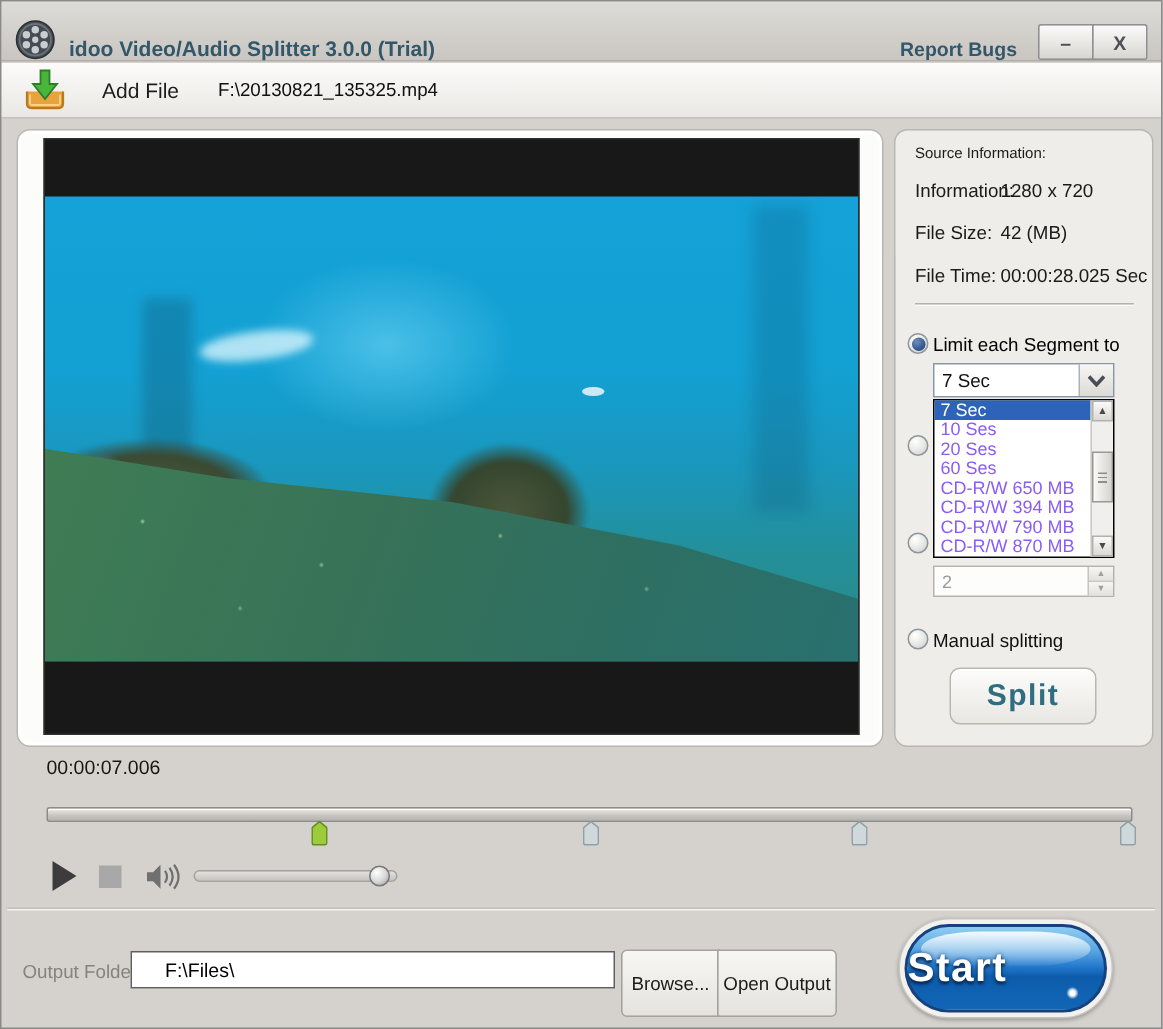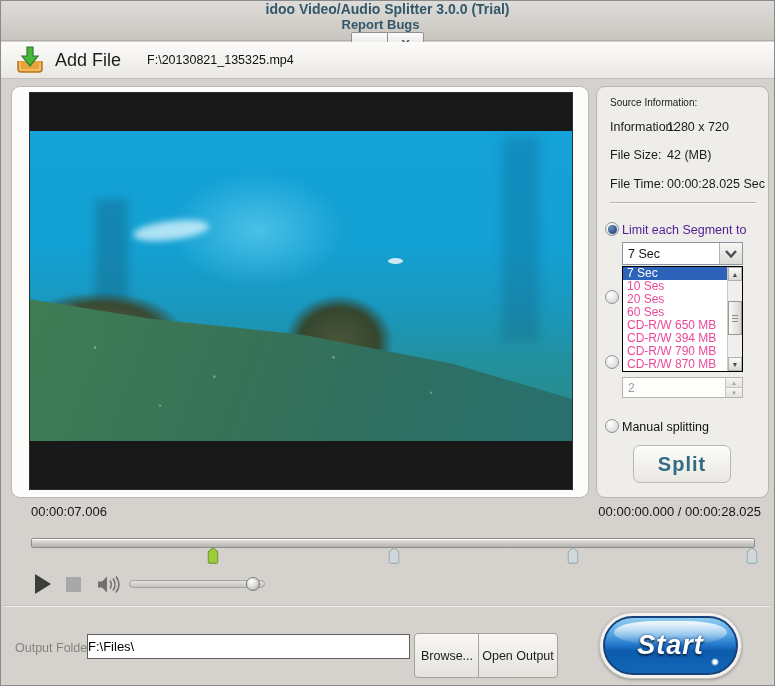--- a/index.html
+++ b/index.html
@@ -7,21 +7,21 @@
   body { font-family:"Liberation Sans", sans-serif; }
   .window {
     position:relative; width:775px; height:686px;
     background:#d5d2cd; border:1px solid #8a8a8a; overflow:hidden;
   }
   
   .titlebar {
     position:absolute; left:0; top:0; right:0; height:40px;
     background:linear-gradient(#dedcd8,#c9c6c1);
     border-bottom:1px solid #b1aea9;
-    display:flex; align-items:center; padding:0 9px;flex-direction:column;
+    display:flex; align-items:flex-end; padding:0 9px;
   }
   .app-icon { width:27px; height:27px; margin-right:9px; }
   .title { flex:1; font-size:14px; font-weight:bold; color:#33576a; }
   .report-bugs { font-size:13px; font-weight:bold; color:#33576a; margin-right:14px; cursor:pointer; }
   .win-btns { display:flex; }
   .win-btn {
     width:37px; height:24px; display:flex; align-items:center; justify-content:center;
     background:linear-gradient(#fbfbfa,#d8d6d1); border:1px solid #8f9096;
     color:#4d5157; font-weight:bold; font-size:13px; cursor:pointer;
   }
@@ -29,21 +29,21 @@
   .win-btn.min { border-radius:2px 0 0 2px; }
   .win-btn.cls { border-radius:0 2px 2px 0; }
   
   .toolbar {
     position:absolute; left:0; top:41px; right:0; height:37px;
     background:linear-gradient(#fcfbfa,#eae8e4);
     border-bottom:1px solid #c4c1bc;
     display:flex; align-items:center; padding:0 14px;
   }
   .addfile-icon { width:30px; height:28px; margin-right:10px; }
-  .addfile-label { font-size:18px; color:#1d1d1d; margin-right:26px; cursor:pointer; }
+  .addfile-label { font-size:14px; color:#1d1d1d; margin-right:26px; cursor:pointer;margin-left:13px; }
   .file-path { font-size:12.5px; color:#111; }
   
   .video-panel {
     position:absolute; left:10px; top:85px; width:578px; height:412px;
     background:#fcfcfb; border:1px solid #b8b6b1; border-radius:9px;
     box-shadow:inset 0 0 0 2px #ffffff;
   }
   .video-frame {
     position:absolute; left:17px; top:5px; width:544px; height:398px;
     background:#181818; border:1px solid #2e2e2e;
@@ -89,30 +89,30 @@
   .info-row .val { position:absolute; left:57px; top:0; white-space:nowrap; }
   .row-res { top:33px; } .row-size { top:61px; } .row-time { top:90px; }
   .sep { position:absolute; left:13px; top:115px; width:146px; height:1px; background:#b5b2ad; box-shadow:0 1px 0 #fbfaf8; }
   .radio { position:absolute; width:14px; height:14px; border-radius:50%;
     background:radial-gradient(circle at 35% 30%, #ffffff, #e6e6e4 55%, #c9c9c6);
     border:1px solid #8d969c; }
   .radio.checked::after { content:''; position:absolute; inset:1.5px; border-radius:50%;
     background:radial-gradient(circle at 35% 30%, #6d8fba, #274e87 75%); }
   .r1 { left:8px; top:135px; } .r2 { left:8px; top:203px; } .r3 { left:8px; top:268px; }
   .r-manual { left:8px; top:332px; }
-  .limit-label { position:absolute; left:25px; top:136px; font-size:12.5px; color:#4c1d95; }
+  .limit-label { position:absolute; left:25px; top:136px; font-size:12.5px; color:#000000; }
   .manual-label { position:absolute; left:25px; top:333px; font-size:12.5px; color:#111; }
   .combo { position:absolute; left:25px; top:155px; width:121px; height:23px;
     background:#fff; border:1px solid #8a97a6; display:flex; align-items:center; }
   .combo-text { flex:1; font-size:12.5px; color:#111; padding-left:5px; }
   .combo-btn { width:23px; height:100%; border-left:1px solid #aab4bd;
     background:linear-gradient(#f7f6f4,#dcdad5); display:flex; align-items:center; justify-content:center; cursor:pointer; }
   .dropdown { position:absolute; left:25px; top:179px; width:121px; height:106px;
     background:#fff; border:1px solid #000; z-index:3; }
-  .opt { height:13px; line-height:13px; font-size:12px; color:#ec4899; padding-left:4px;
+  .opt { height:13px; line-height:13px; font-size:12px; color:#8b5cf6; padding-left:4px;
     white-space:nowrap; cursor:pointer; }
   .opt.selected { background:#2d63b8; color:#fff; }
   .dd-scroll { position:absolute; right:0; top:0; width:15px; height:100%;
     background:#f0efee; border-left:1px solid #c9c7c2; display:flex; flex-direction:column; }
   .dd-btn { height:14px; background:linear-gradient(#fafaf9,#dcdad5); border:1px solid #b3b1ac;
     font-size:7px; color:#4a4a4a; display:flex; align-items:center; justify-content:center; cursor:pointer; }
   .dd-track { flex:1; position:relative; }
   .dd-thumb { position:absolute; left:0; top:26%; width:100%; height:34px;
     background:linear-gradient(90deg,#fafaf9,#d6d4cf); border:1px solid #9a9893; cursor:pointer; }
   .dd-thumb::after { content:''; position:absolute; left:3px; right:3px; top:13px; height:7px;
@@ -149,32 +149,32 @@
     border:1px solid #a5a3a0; border-radius:4px;
     background:linear-gradient(#e2e1df,#c6c4c0); cursor:pointer; }
   .vol-thumb { position:absolute; top:50%; left:92%; width:14px; height:14px; border-radius:50%;
     transform:translate(-50%,-50%); border:1px solid #787878;
     background:radial-gradient(circle at 35% 30%, #ffffff, #d6d6d6 55%, #9a9a9a); cursor:pointer; }
   
   .bottom-sep { position:absolute; left:4px; right:4px; top:604px; height:1px; background:#c2bfba; box-shadow:0 1px 0 #f2f1ee; }
   .out-label { position:absolute; left:14px; top:640px; font-size:12.5px; color:#85837e; }
   .out-input { position:absolute; left:86px; top:633px; width:323px; height:25px;
     border:1px solid #5f5f5f; background:#fff; font-family:"Liberation Sans",sans-serif;
-    font-size:13px; color:#000; padding:0 0; }
+    font-size:13px; color:#000; padding:0 22px; }
   .grp-btn { position:absolute; top:632px; height:45px; font-size:12.5px; color:#1c1c1c;
     background:linear-gradient(#f8f7f5,#e4e2dd); border:1px solid #a5a39d;
     display:flex; align-items:center; justify-content:center; cursor:pointer; }
   .btn-browse { left:413px; width:66px; border-radius:4px 0 0 4px; }
   .btn-open { left:478px; width:80px; border-radius:0 4px 4px 0; margin-left:-1px; }
   .start-outer { position:absolute; left:598px; top:611px; width:143px; height:67px;
     border-radius:34px; background:#f2f1ee; border:1px solid #c7c5c0;
     box-shadow:0 1px 3px rgba(0,0,0,.3); cursor:pointer; }
   .start-inner { position:absolute; inset:3px; border-radius:30px; border:2px solid #16417c; overflow:hidden;
     background:linear-gradient(180deg,#8ecdf2 0%,#55a3e2 30%,#2277cb 49%,#0d5cac 60%,#1266b6 100%);
-    display:flex; align-items:center; justify-content:center;font-style:italic; }
+    display:flex; align-items:center; justify-content:flex-start; }
   .start-inner::before { content:''; position:absolute; left:7%; right:7%; top:5%; height:42%;
     border-radius:50% / 70%; background:linear-gradient(rgba(255,255,255,.9),rgba(255,255,255,.05)); }
   .start-inner::after { content:''; position:absolute; right:13%; bottom:12%; width:8px; height:8px;
     border-radius:50%; background:radial-gradient(circle,#fff 30%,rgba(255,255,255,0) 75%); }
   .start-label { position:relative; font-size:27px; font-weight:bold; color:#fff;
     text-shadow:0 2px 2px rgba(8,40,80,.95), 0 0 3px rgba(15,55,105,.8); letter-spacing:1px; }
 </style>
 </head>
 <body>
 
@@ -281,21 +281,20 @@
       </div>
     </div>
 
     <div class="radio r-manual"></div>
     <div class="manual-label">Manual splitting</div>
 
     <div class="split-btn">Split</div>
   </div>
 
   <div class="cur-time">00:00:07.006</div>
-  <div class="pos-total">00:00:00.000 / 00:00:28.025</div>
   <div class="seekbar"></div>
   <div class="markers">
     <div class="marker active" style="left: 25.1%;">
       <svg width="11" height="17" viewBox="0 0 11 17">
           <path d="M5.5 .7 L10.4 4.8 V14.8 a1.4 1.4 0 0 1 -1.4 1.4 H2 a1.4 1.4 0 0 1 -1.4 -1.4 V4.8 Z" stroke-width="1"></path>
         </svg>
     </div>
     <div class="marker inactive" style="left: 50.1%;">
       <svg width="11" height="17" viewBox="0 0 11 17">
           <path d="M5.5 .7 L10.4 4.8 V14.8 a1.4 1.4 0 0 1 -1.4 1.4 H2 a1.4 1.4 0 0 1 -1.4 -1.4 V4.8 Z" stroke-width="1"></path>

